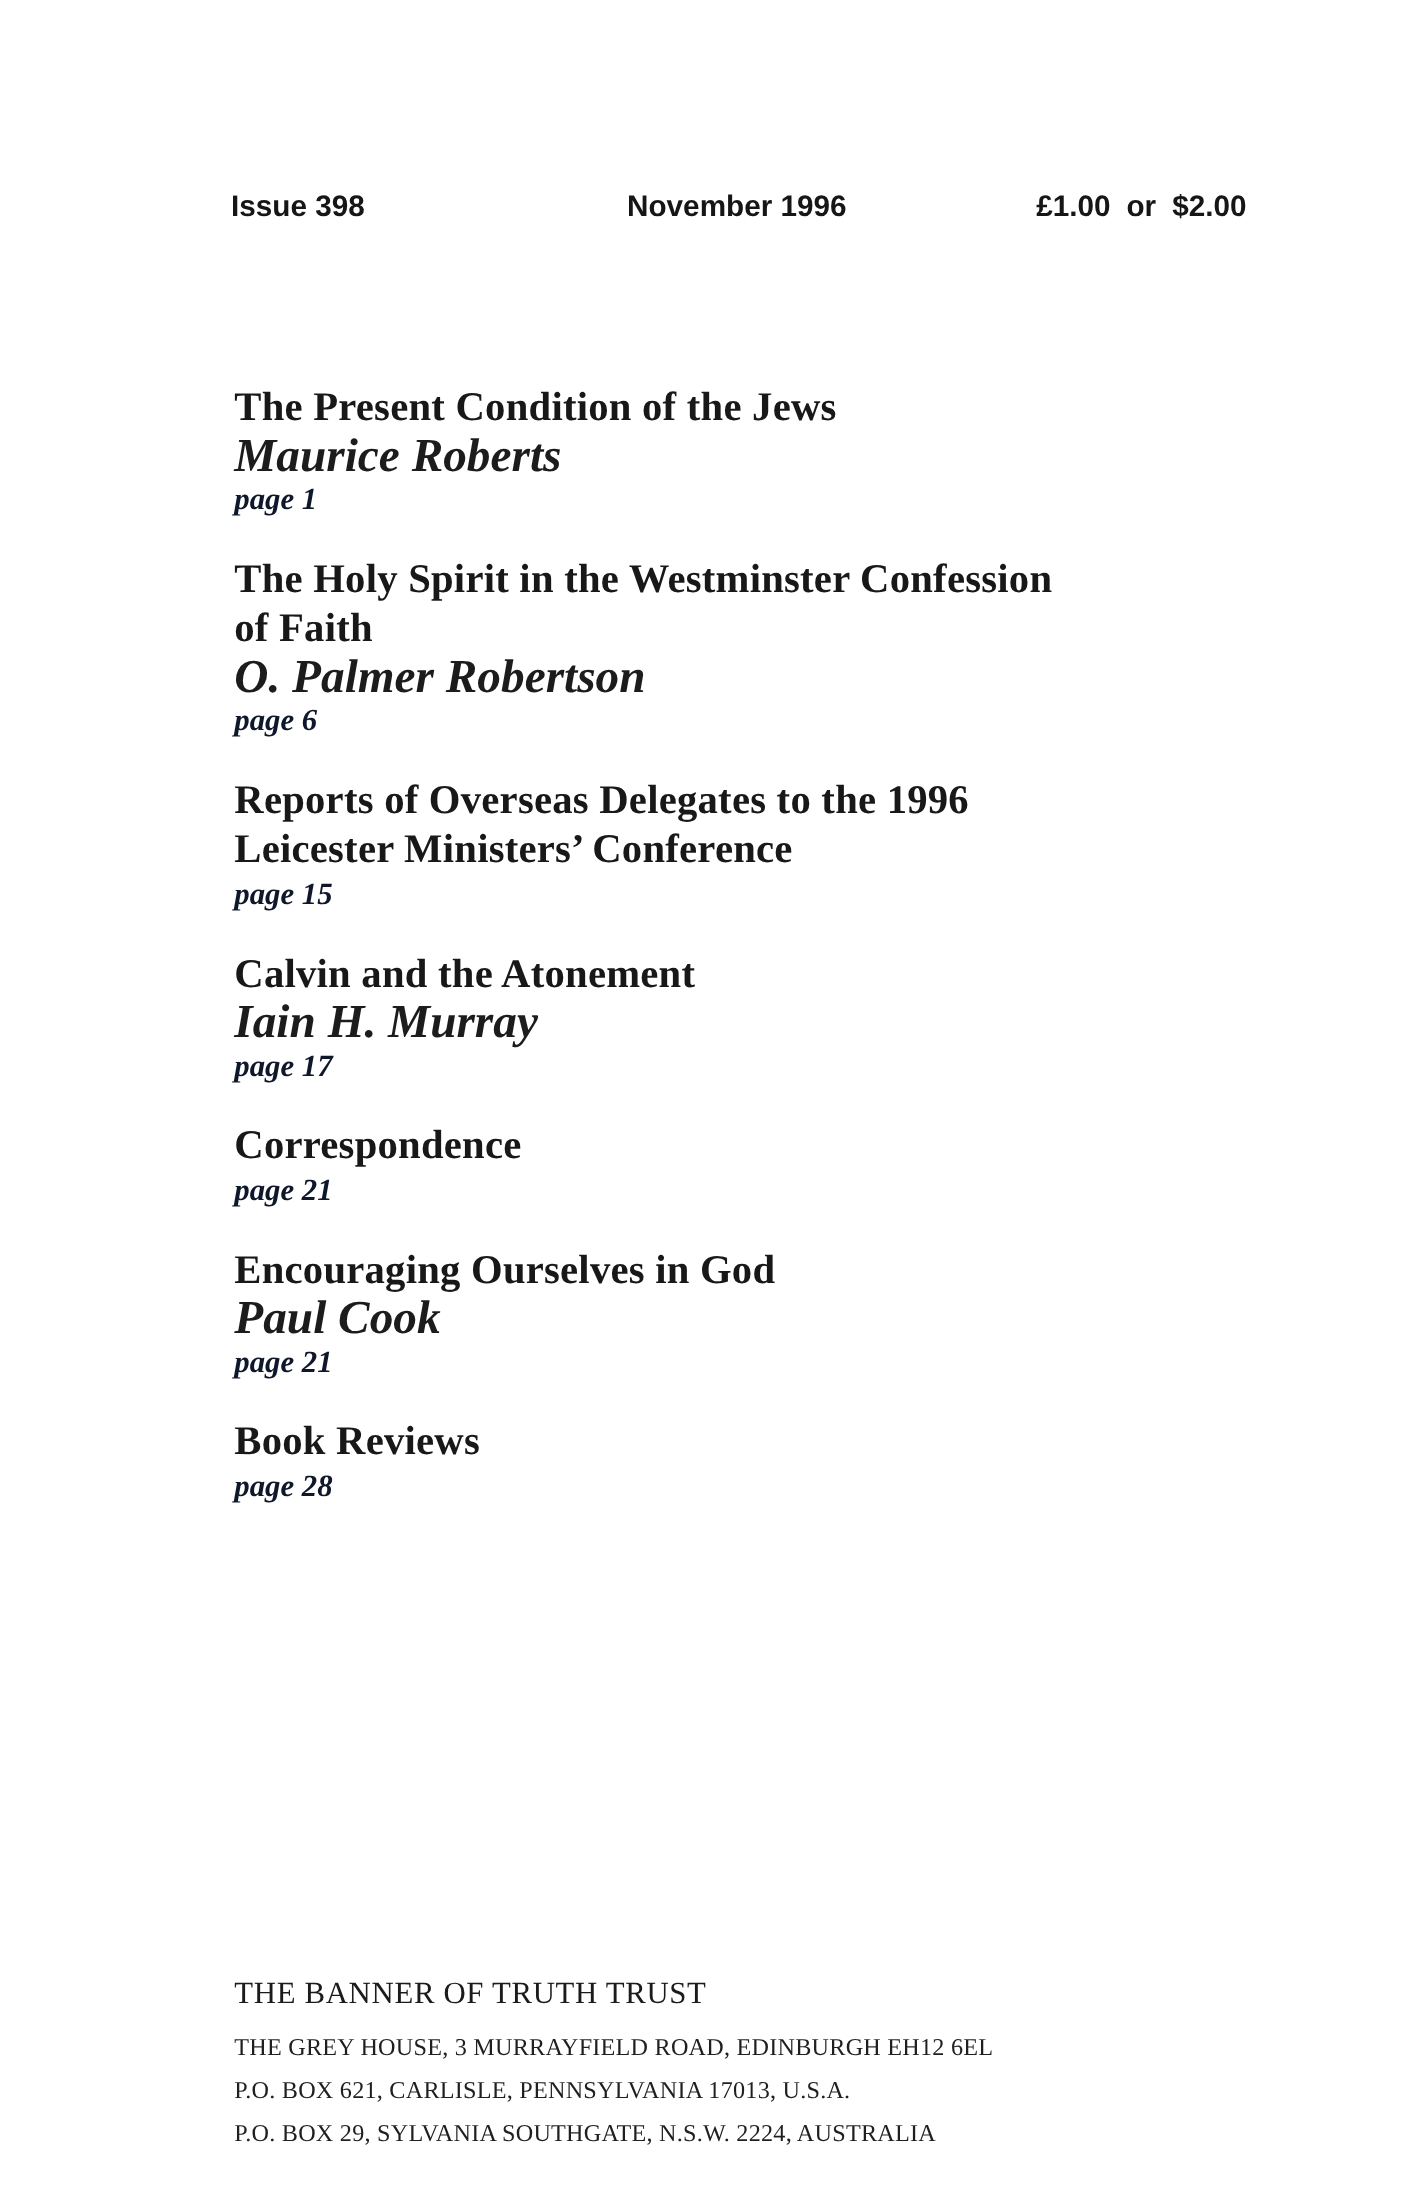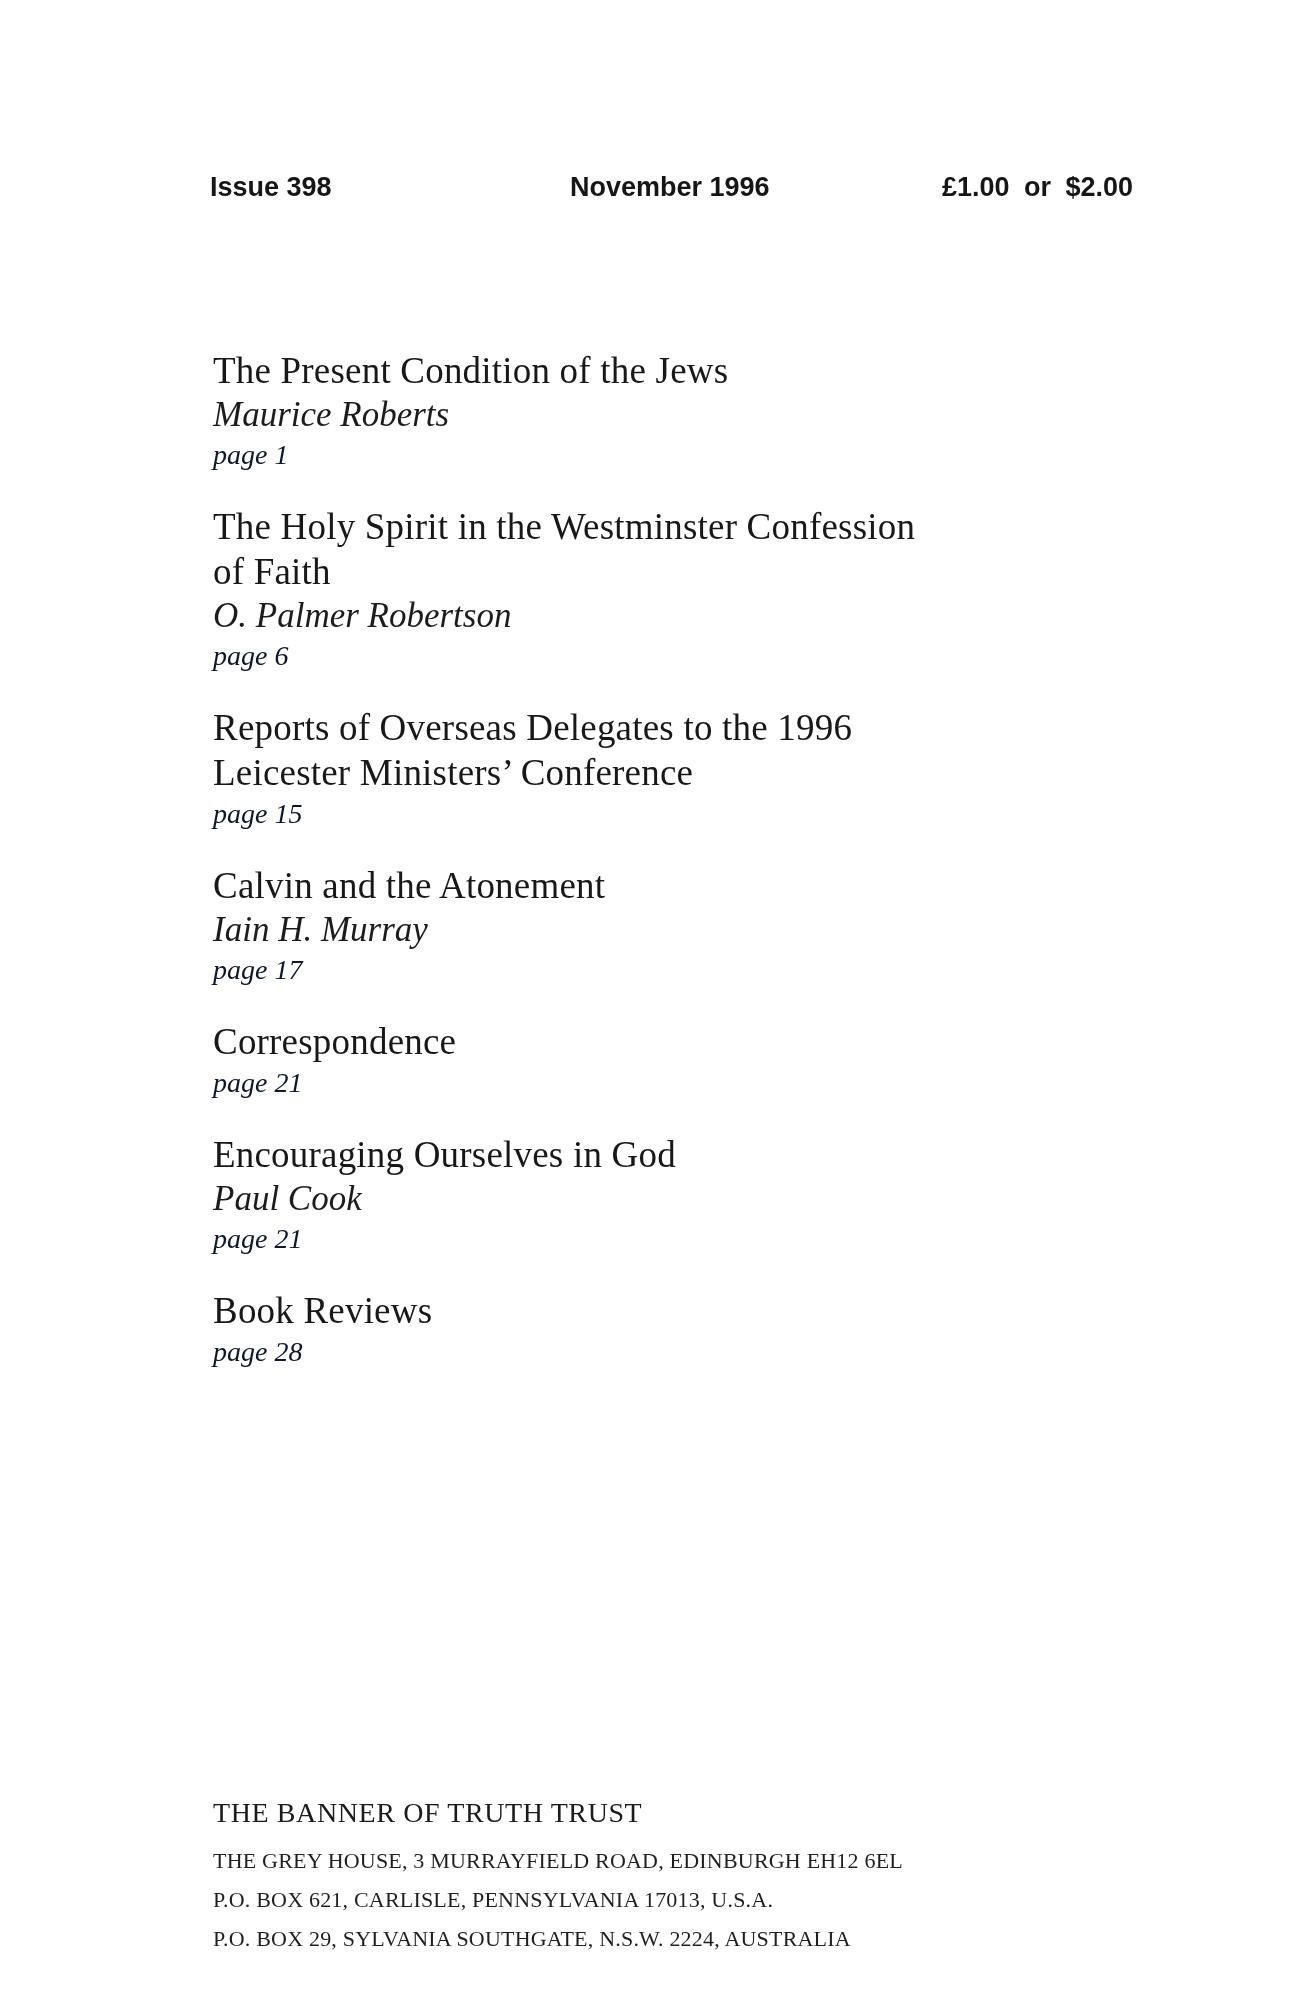--- a/index.html
+++ b/index.html
@@ -32,31 +32,32 @@
   .masthead .issue   { position: absolute; left: 210px; top: 0; }
   .masthead .date    { position: absolute; left: 570px; top: 0; }
   .masthead .price   { position: absolute; left: 942px; top: 0; word-spacing: 7px; }
 
   
   .toc {
     position: absolute;
     top: 348px;
     left: 213px;
     width: 820px;
+    font-weight: bold;
   }
   .entry { margin-bottom: 30px; }
   .title-line {
     font-size: 37px;
     line-height: 45px;
     color: #181818;
     letter-spacing: 0.2px;
   }
   .author {
     font-style: italic;
-    font-size: 35px;
+    font-size: 43px;
     line-height: 43px;
     color: #1c1c1c;
   }
   .page-ref {
     font-style: italic;
     font-size: 28px;
     line-height: 38px;
     color: #0f172a;
   }
 

